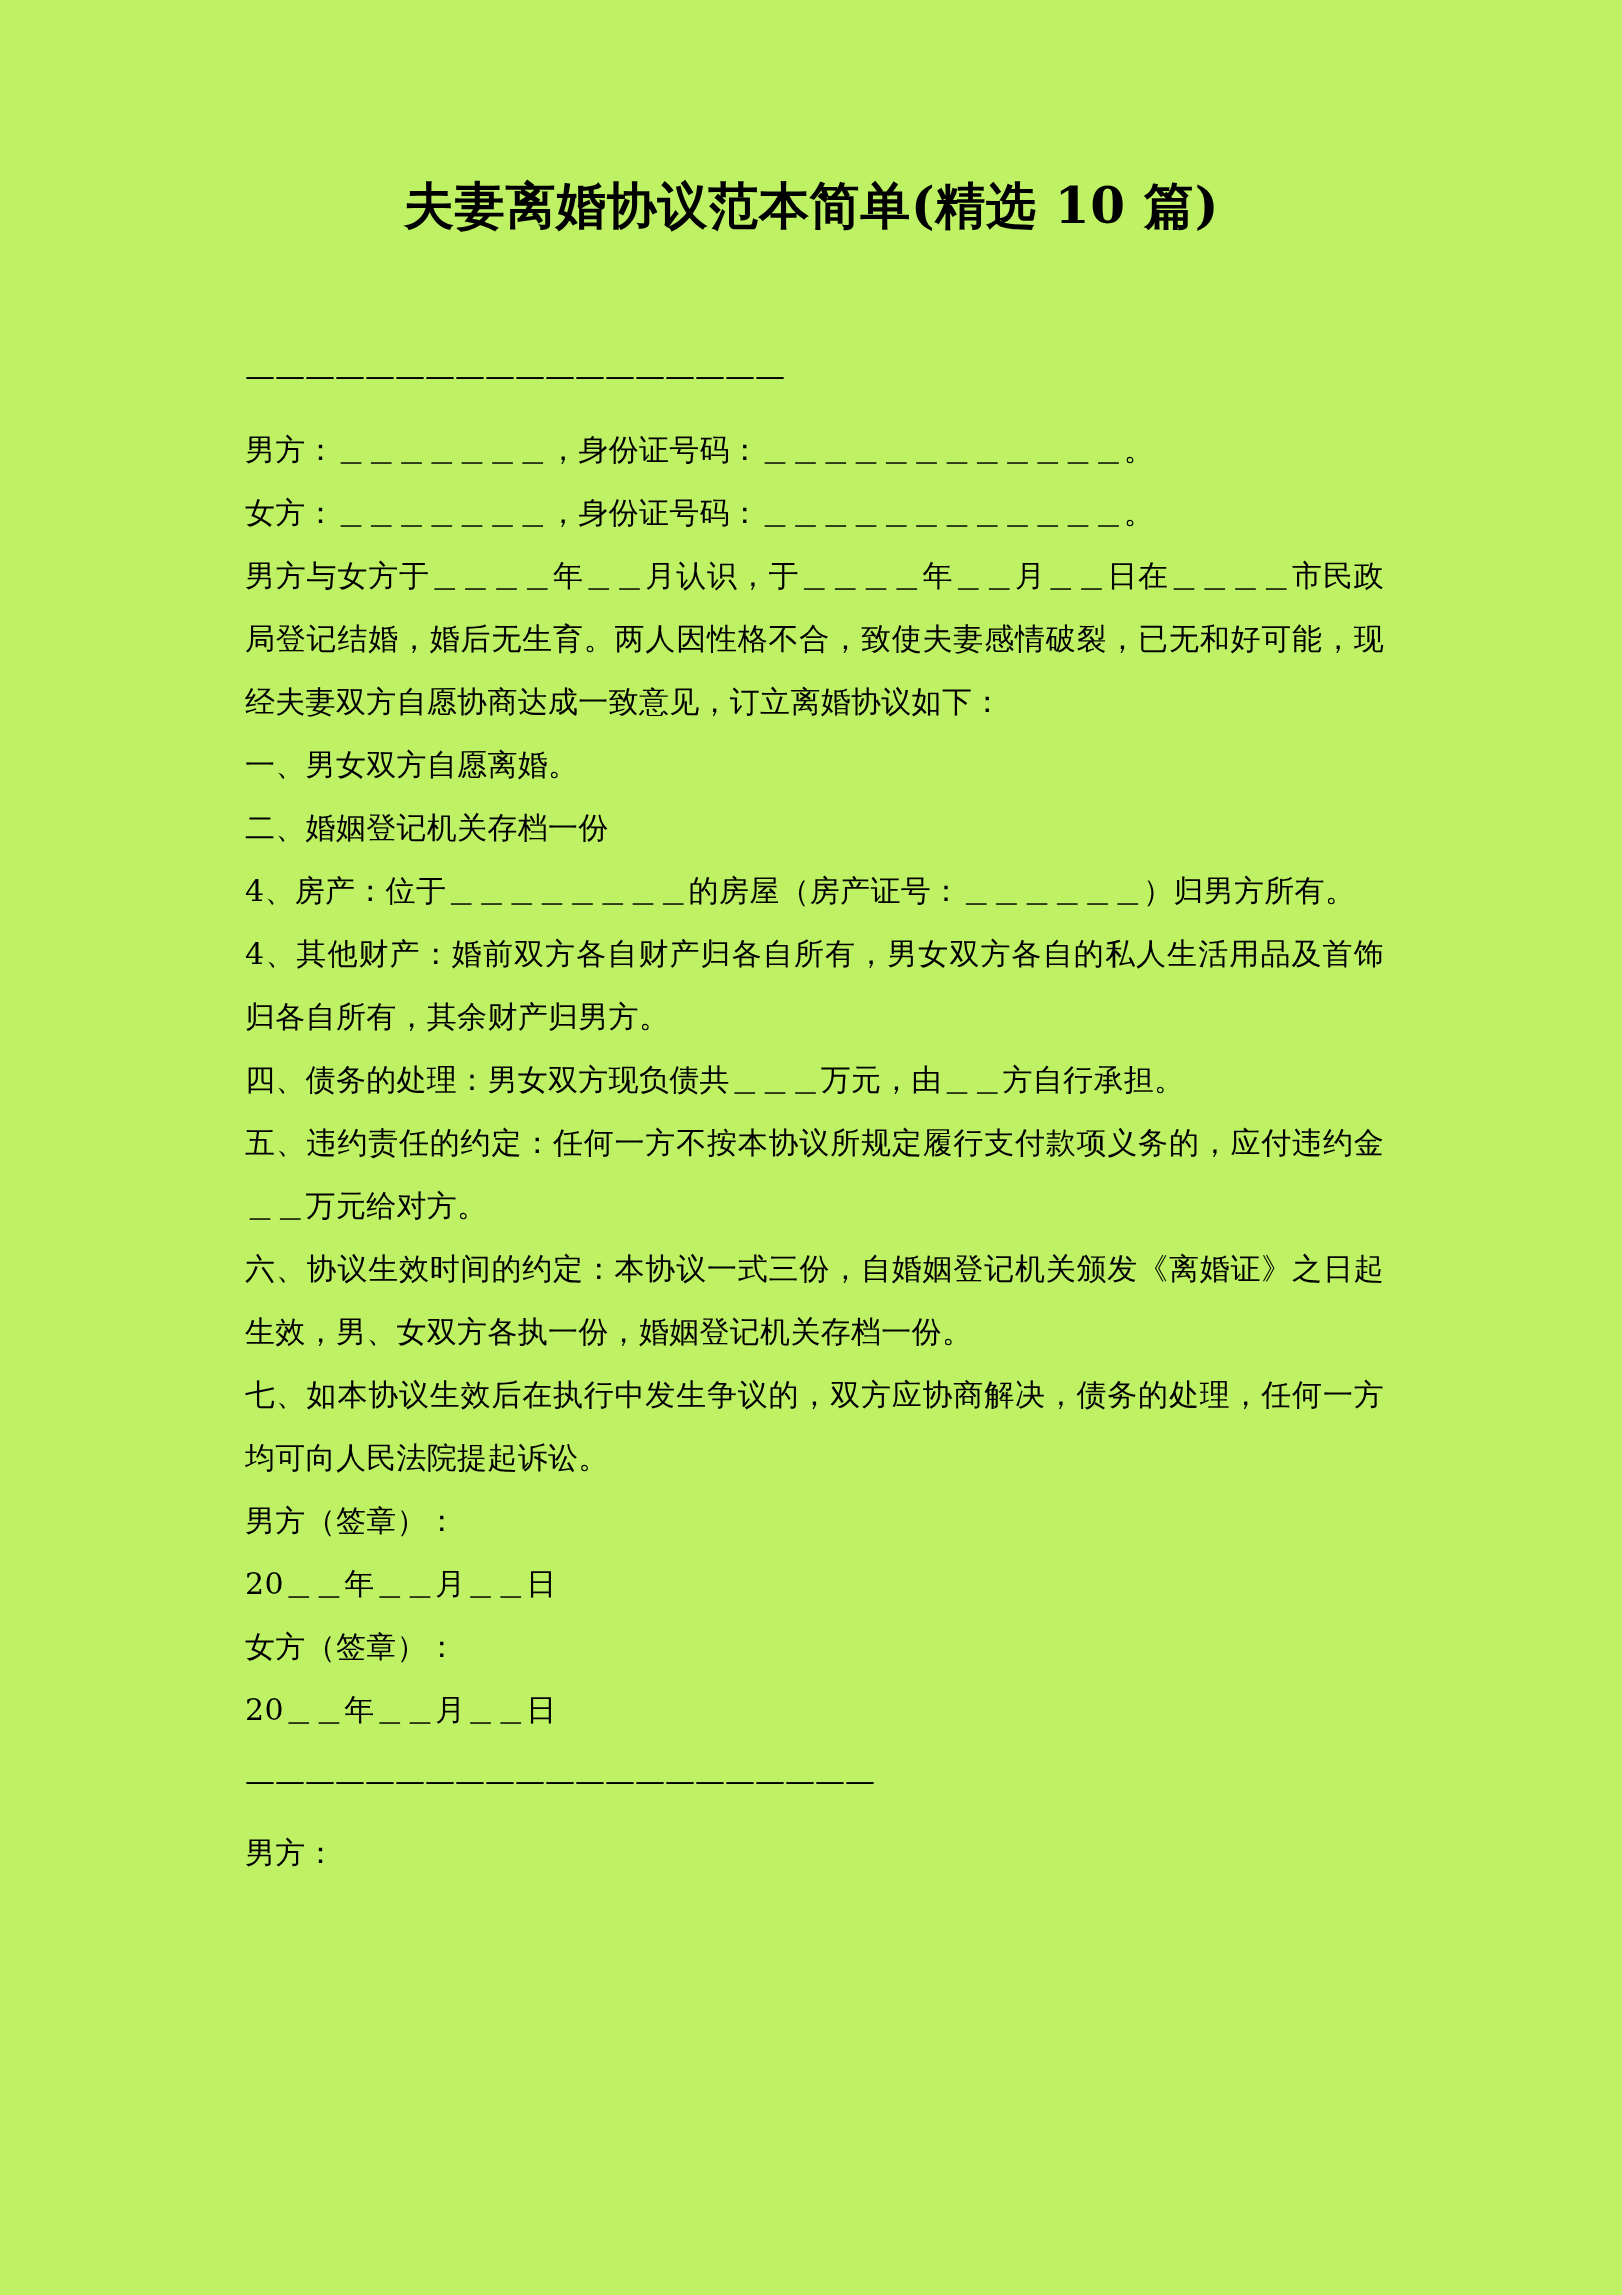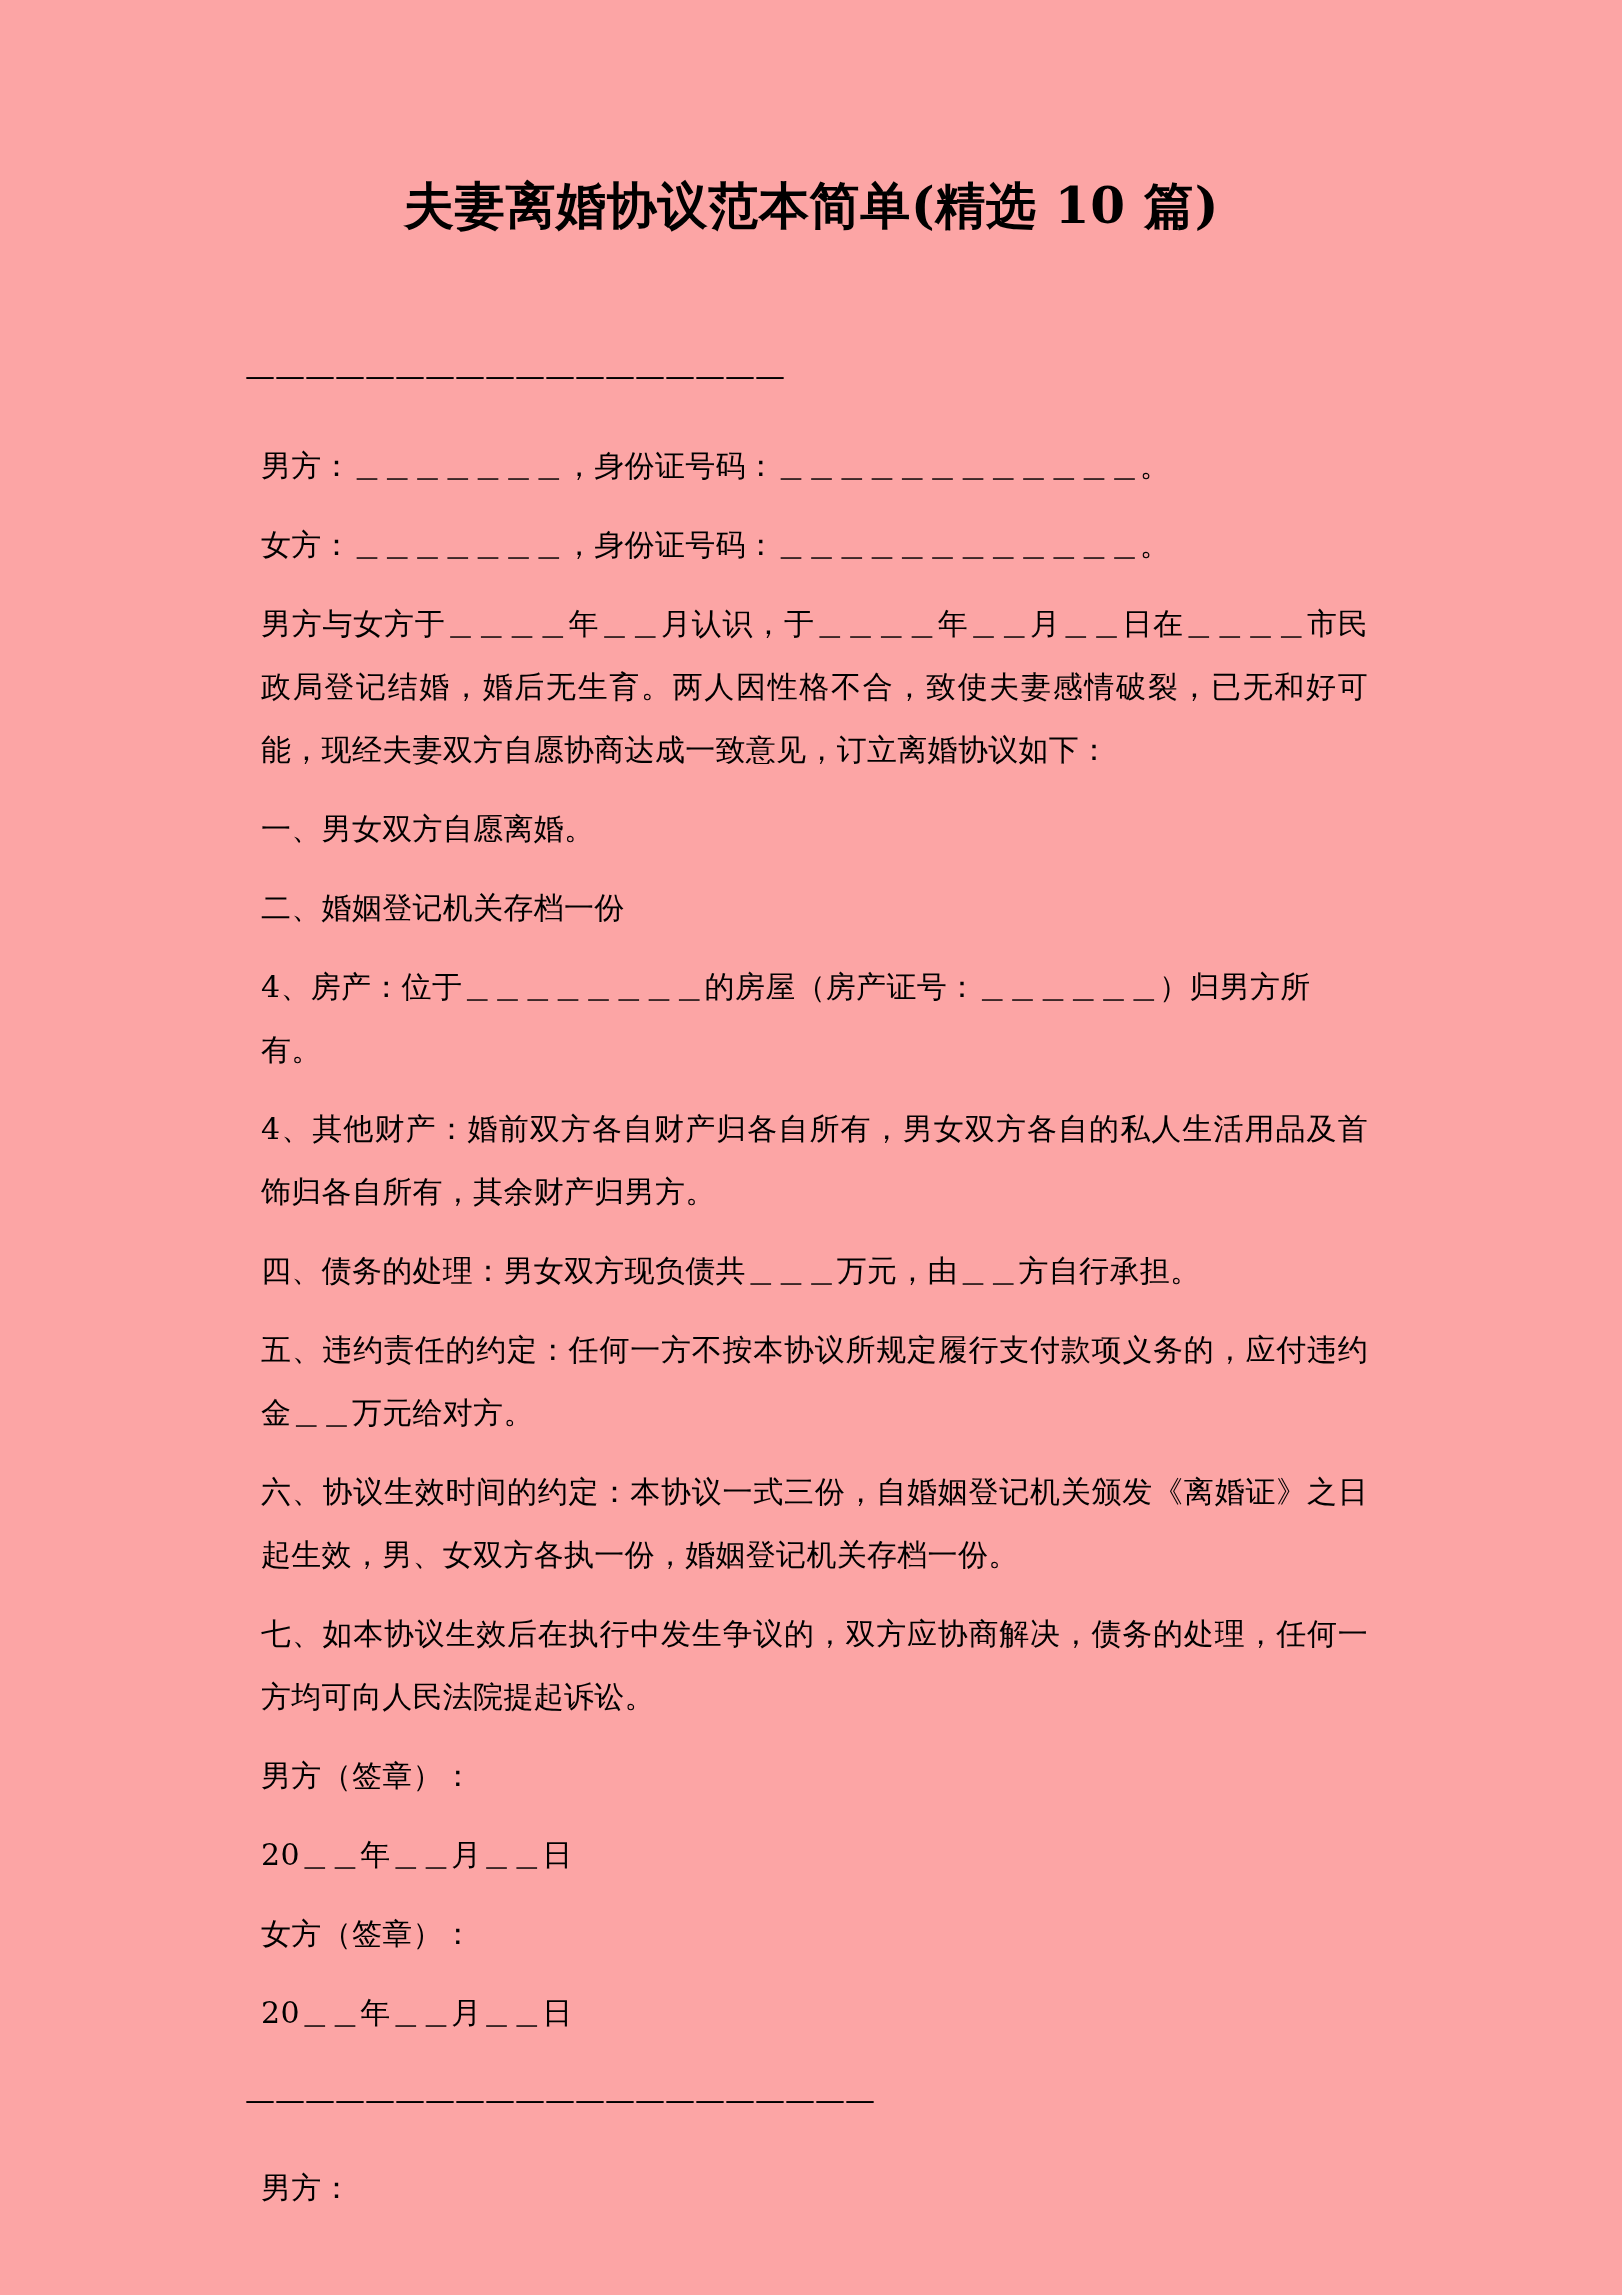--- a/index.html
+++ b/index.html
@@ -14,21 +14,21 @@
     font-family: "DejaVu Serif", "Liberation Serif", serif;
     color: #000000;
     overflow: hidden;
   }
 
   .page {
     position: absolute;
     left: 0; top: 0;
     width: 1623px;
     height: 2295px;
-    background: #fca5a5;
+    background: #bef264;
   }
 
   .doc-title {
     position: absolute;
     left: 0;
     top: 175px;
     width: 1623px;
     text-align: center;
     font-family: "DejaVu Serif", "Liberation Serif", serif;
     font-weight: bold;
@@ -49,21 +49,21 @@
     font-size: 30px;
     line-height: 51px;
     letter-spacing: 0px;
     white-space: nowrap;
     overflow: hidden;
     font-family: "DejaVu Serif", "Liberation Serif", serif;
   }
   .rule.bottom-rule { line-height: 56px; }
 
   p.para {
-    margin: 16px;
+    margin: 0;
     font-size: 30px;
     line-height: 63px;
     text-align: justify;
     text-justify: inter-character;
     letter-spacing: 0.3px;
     font-family: "DejaVu Serif", "Liberation Serif", serif;
   }
 
   p.short {
     text-align: left;

